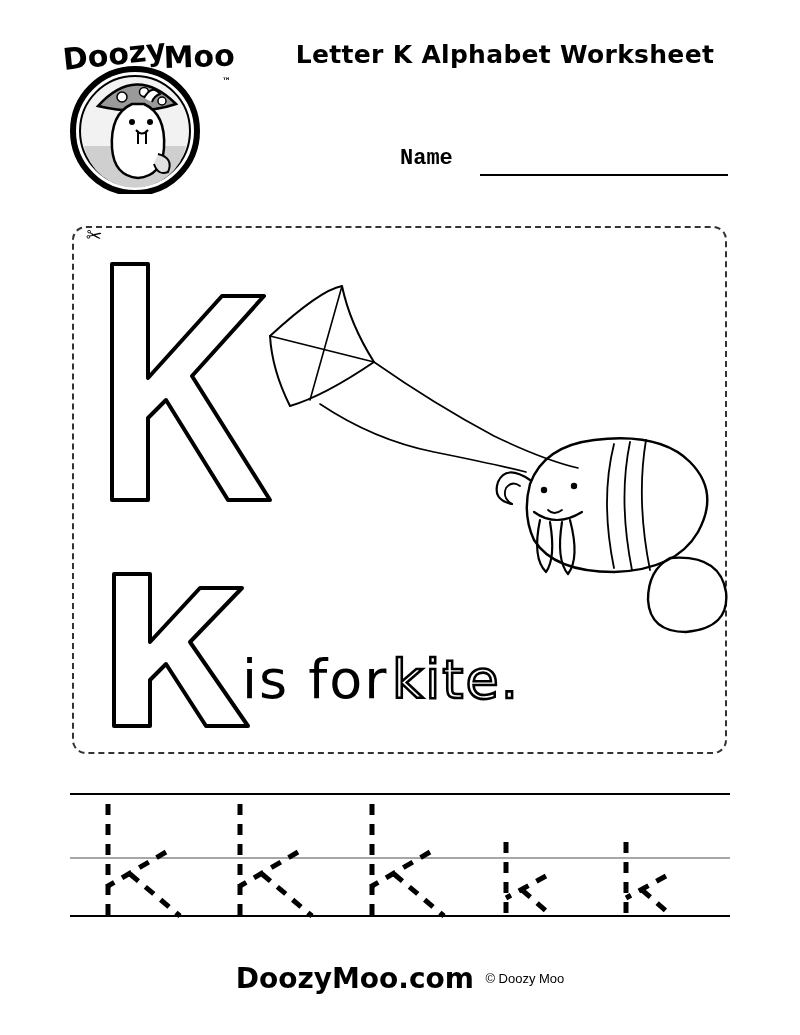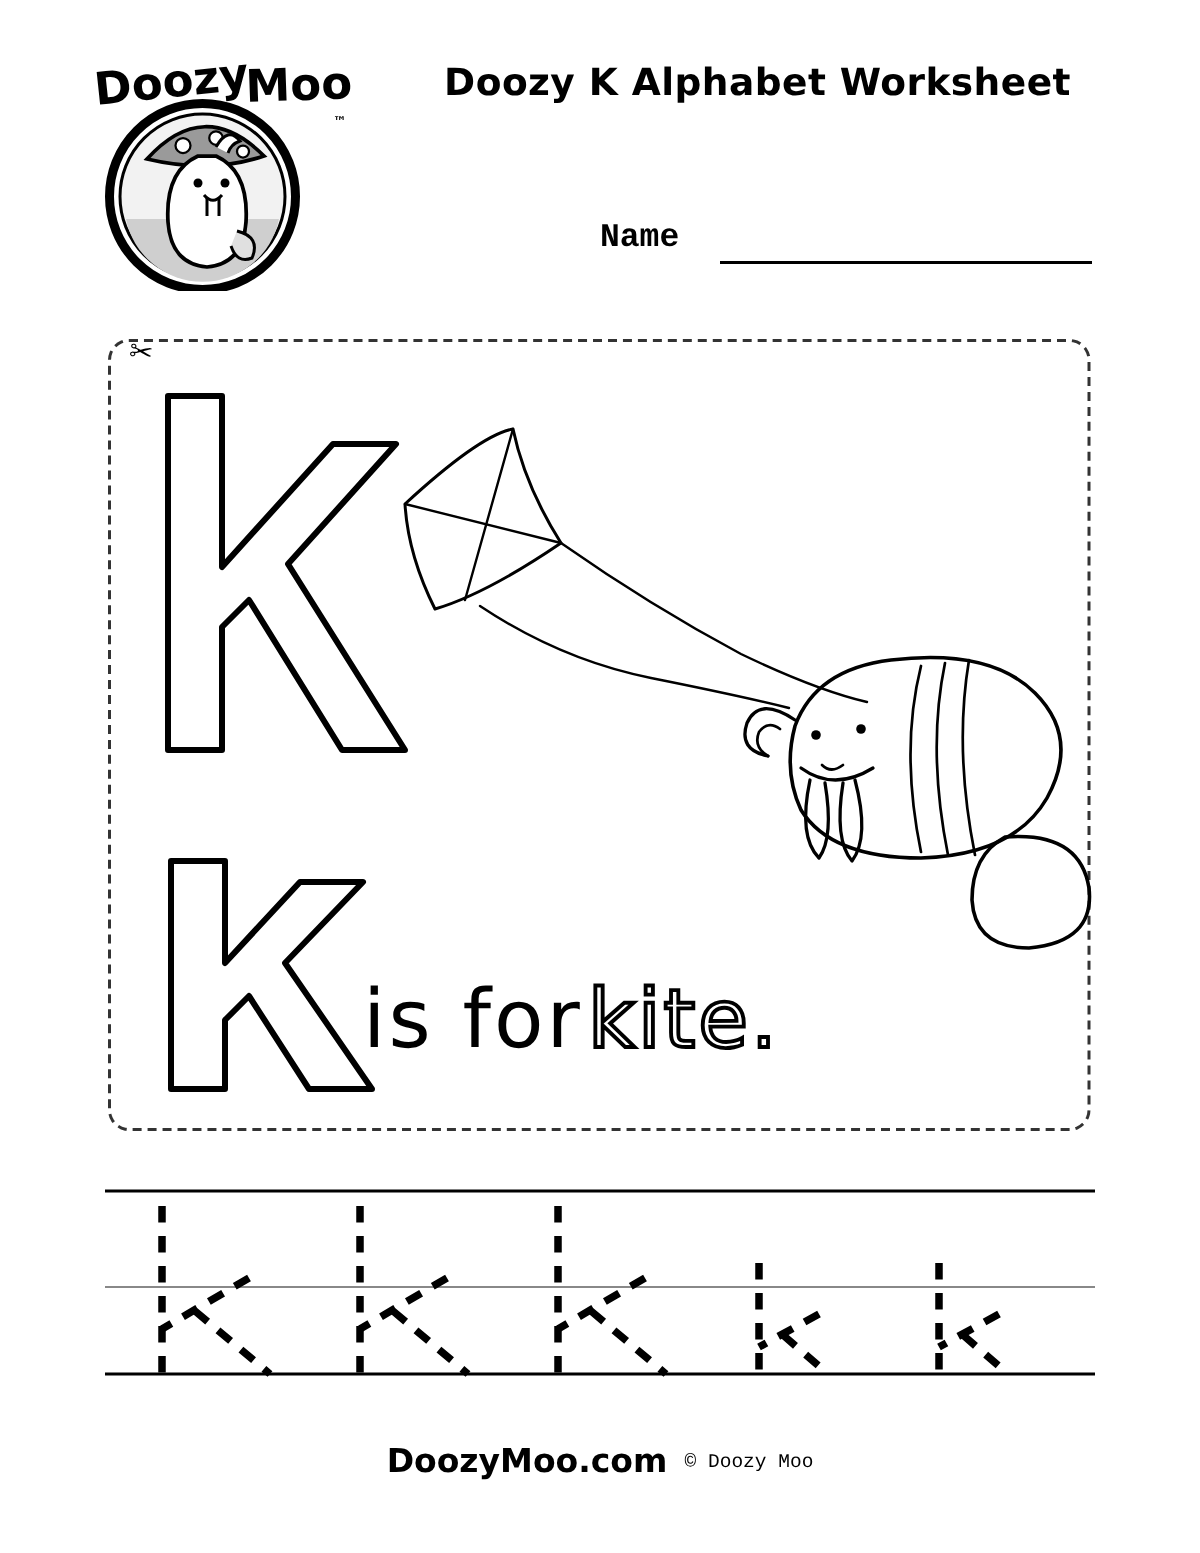--- a/index.html
+++ b/index.html
@@ -106,30 +106,30 @@
 
   
   .footer {
     position: absolute;
     left: 0;
     top: 962px;
     width: 800px;
     text-align: center;
   }
   .footer .site {
-    font-size: 22px;
+    font-size: 28px;
     font-weight: bold;
     font-family: "DejaVu Sans", sans-serif;
     vertical-align: middle;
   }
   .footer .copy {
     font-size: 13px;
     margin-left: 7px;
     vertical-align: middle;
-    font-family: Liberation Mono, monospace;
+    font-family: Liberation Sans, sans-serif;
   }
 </style>
 </head>
 <body>
 
 <div class="page">
 
   <div class="logo">
     <svg width="200" height="168" viewBox="0 0 200 168" xmlns="http://www.w3.org/2000/svg">
 
@@ -151,21 +151,21 @@
       <path d="M96 78 q-22 10 -20 44 q2 28 26 30 q24 -2 26 -30 q2 -34 -20 -44 z" fill="#fff" stroke="#000" stroke-width="2.5"></path>
       <path d="M108 72 q8 -14 16 -4 q-6 2 -8 8" fill="#fff" stroke="#000" stroke-width="2"></path>
       <circle cx="96" cy="96" r="3" fill="#000"></circle>
       <circle cx="114" cy="96" r="3" fill="#000"></circle>
       <path d="M100 104 q6 7 12 0" fill="none" stroke="#000" stroke-width="2"></path>
       <path d="M102 106 l0 12 M110 106 l0 12" stroke="#000" stroke-width="2" fill="none"></path>
       <path d="M122 128 q16 4 10 18 q-10 4 -14 -8" fill="#e0e0e0" stroke="#000" stroke-width="2"></path>
     </svg>
   </div>
 
-  <div class="title">Doozy K Alphabet Worksheet</div>
+  <div class="title">Letter K Alphabet Worksheet</div>
 
   <div class="name-row">
     <span class="name-label">Name</span>
     <span class="name-line"></span>
   </div>
 
   <div class="cut-box">
     <span class="scissors">✂</span>
 
     <svg class="art" viewBox="0 0 655 528" xmlns="http://www.w3.org/2000/svg">

